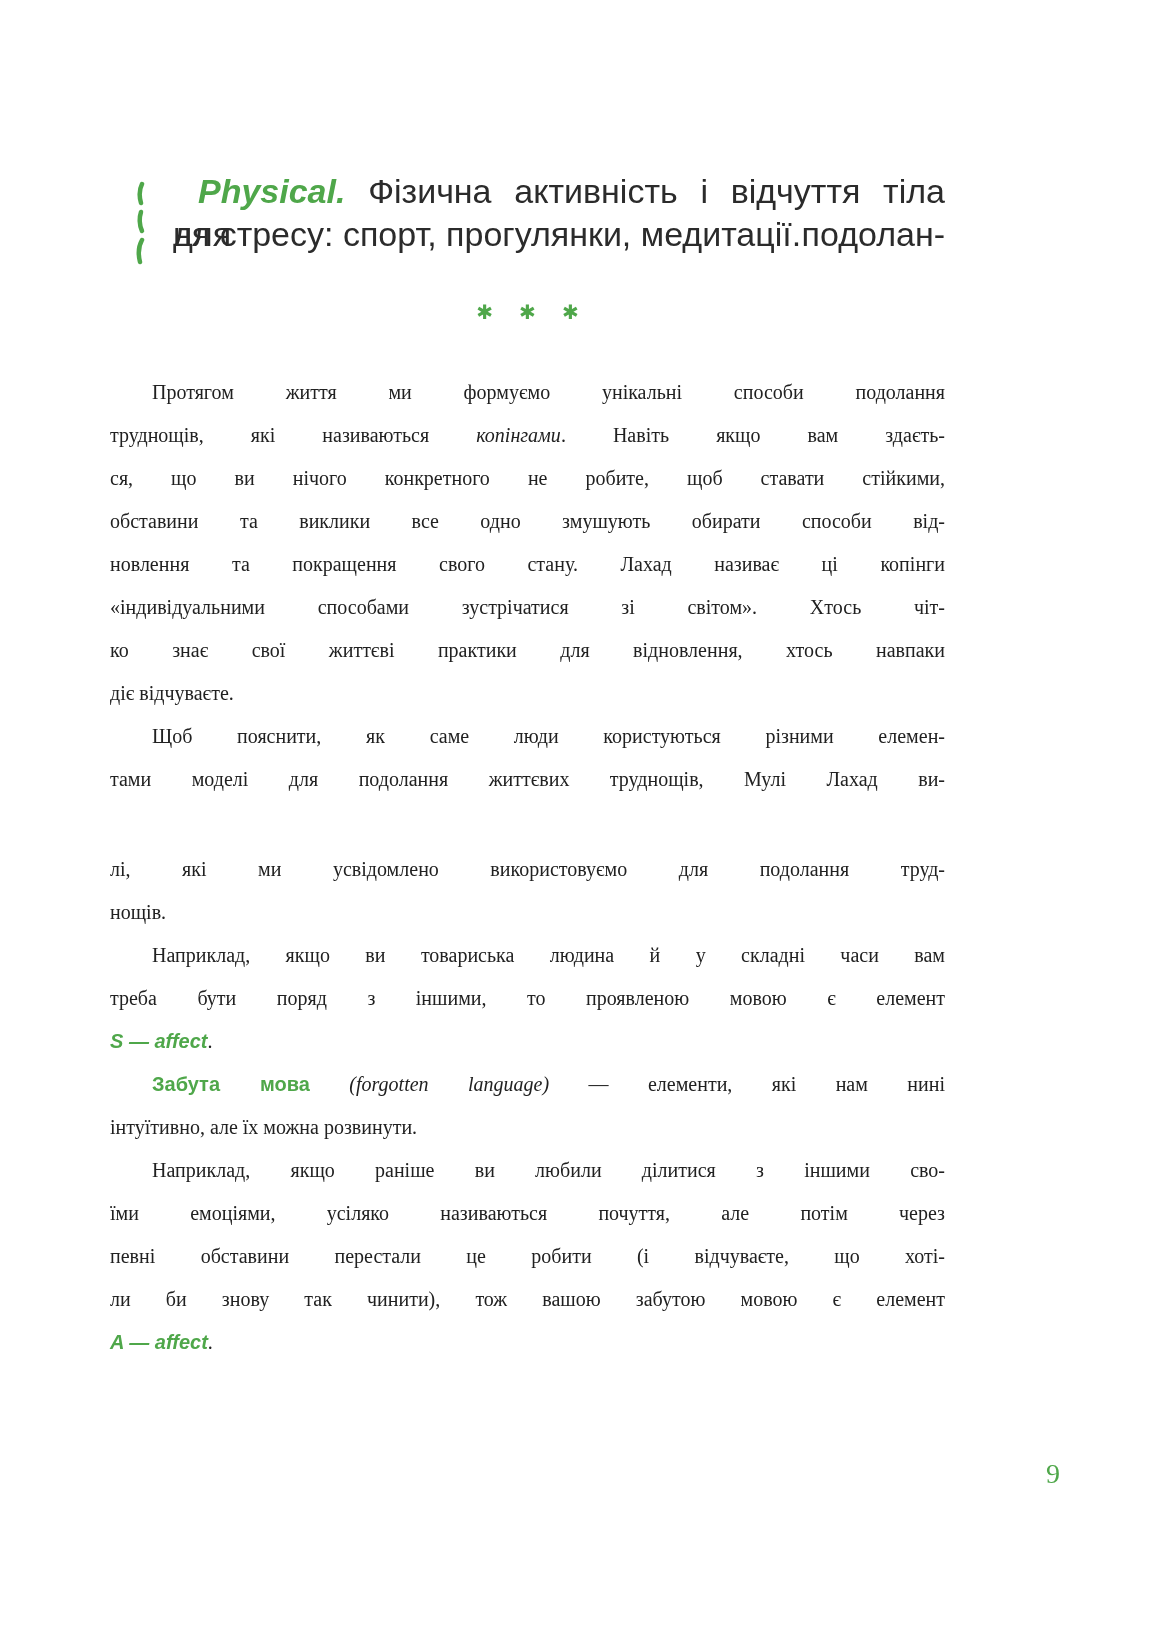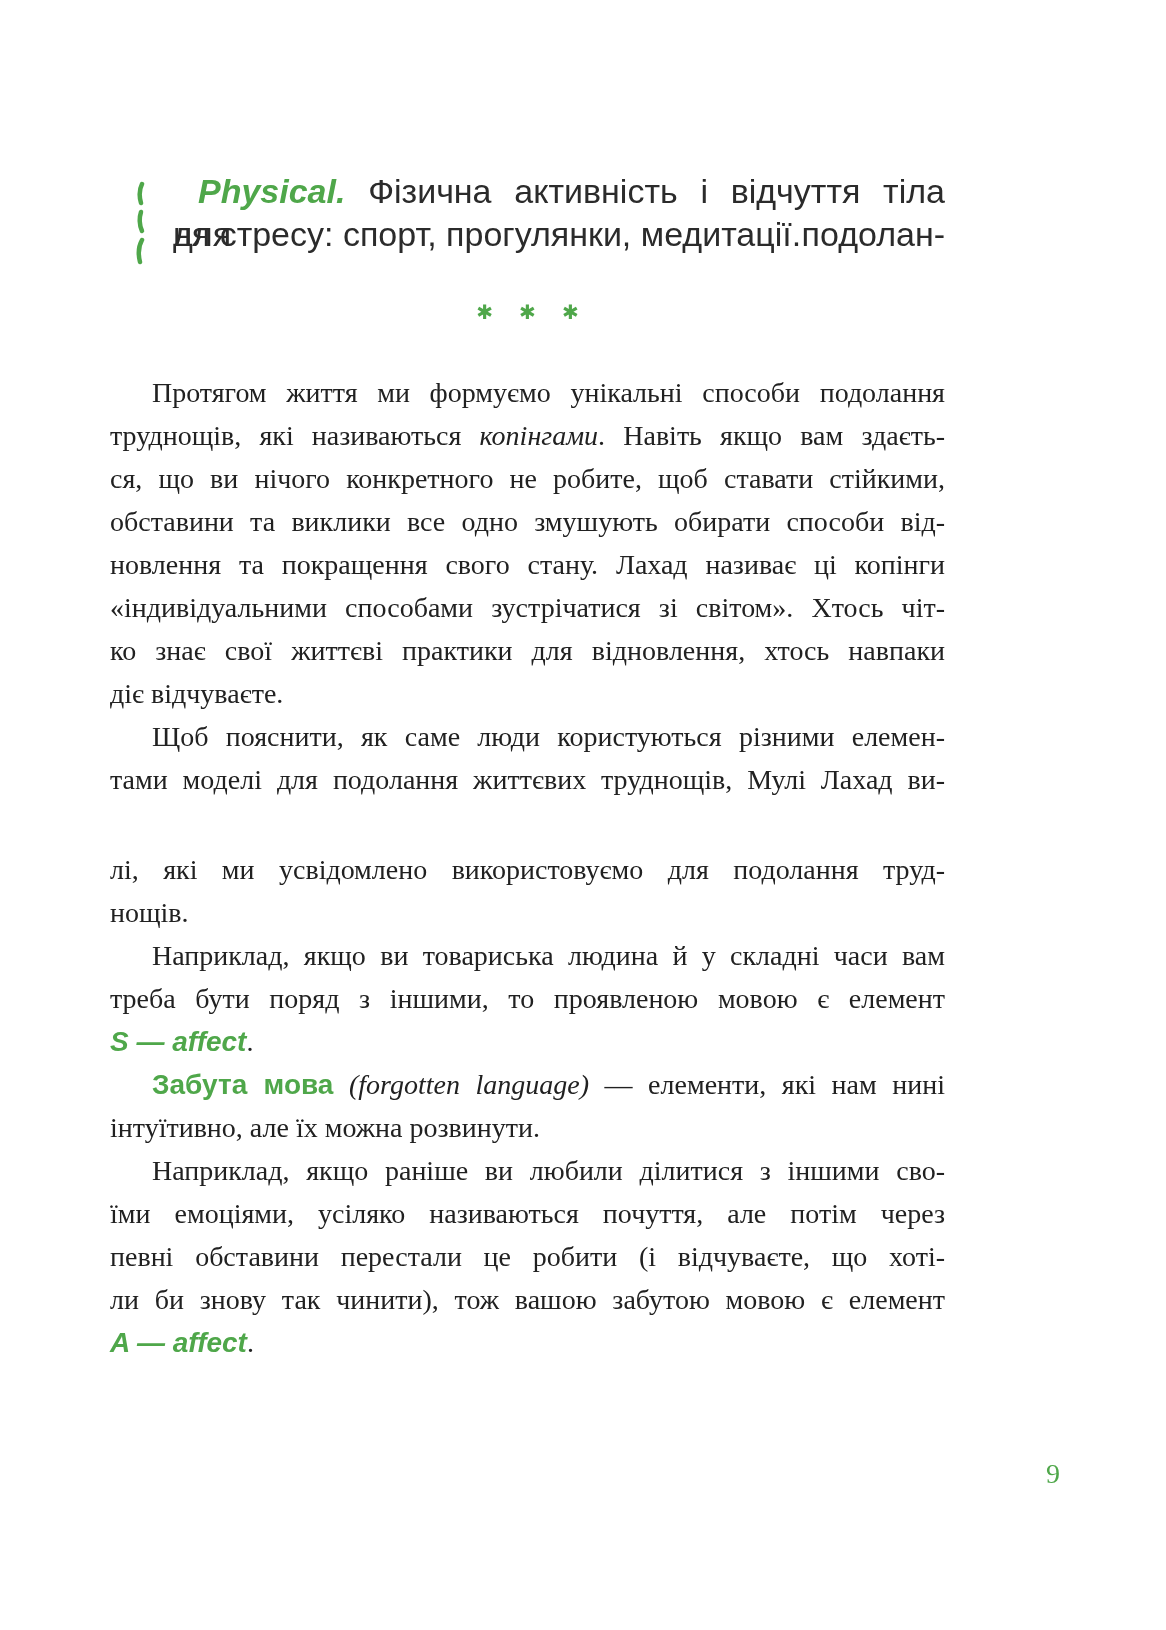--- a/index.html
+++ b/index.html
@@ -1,20 +1,20 @@
 <!DOCTYPE html>
 <html style="--green: #4fa74a;"><head>
 <meta charset="utf-8">
 <style>
   html,body{margin:0;padding:0;background:#fff;}
   .page{position:relative;width:1166px;height:1630px;background:#ffffff;overflow:hidden;
         font-family:"Liberation Serif",serif;color:#212121;}
   .content{position:absolute;left:110px;top:170px;width:835px;}
   .para{margin:0;}
-  .ln{font-size:28px;line-height:43px;height:43px;text-align:justify;text-align-last:justify;}
+  .ln{font-size:20px;line-height:43px;height:43px;text-align:justify;text-align-last:justify;}
   .ln.nojust{text-align:left;text-align-last:left;}
   .ln.first{text-indent:42px;}
   .quote{margin-left:63px;width:772px;}
   .quote .ln{font-family:"Liberation Sans",sans-serif;font-size:34px;color:#2b2b2b;}
   .quote .ln.first{text-indent:25px;}
   .i{font-style:italic;}
   .g,.gi{font-family:"Liberation Sans",sans-serif;font-weight:700;color:var(--green,#4fa74a);}
   .gi{font-style:italic;}
   .divider{height:43px;margin-top:44px;text-align:center;}
   .ast{color:var(--green,#4fa74a);font-family:"DejaVu Sans",sans-serif;font-size:20px;margin:0 13px;}

